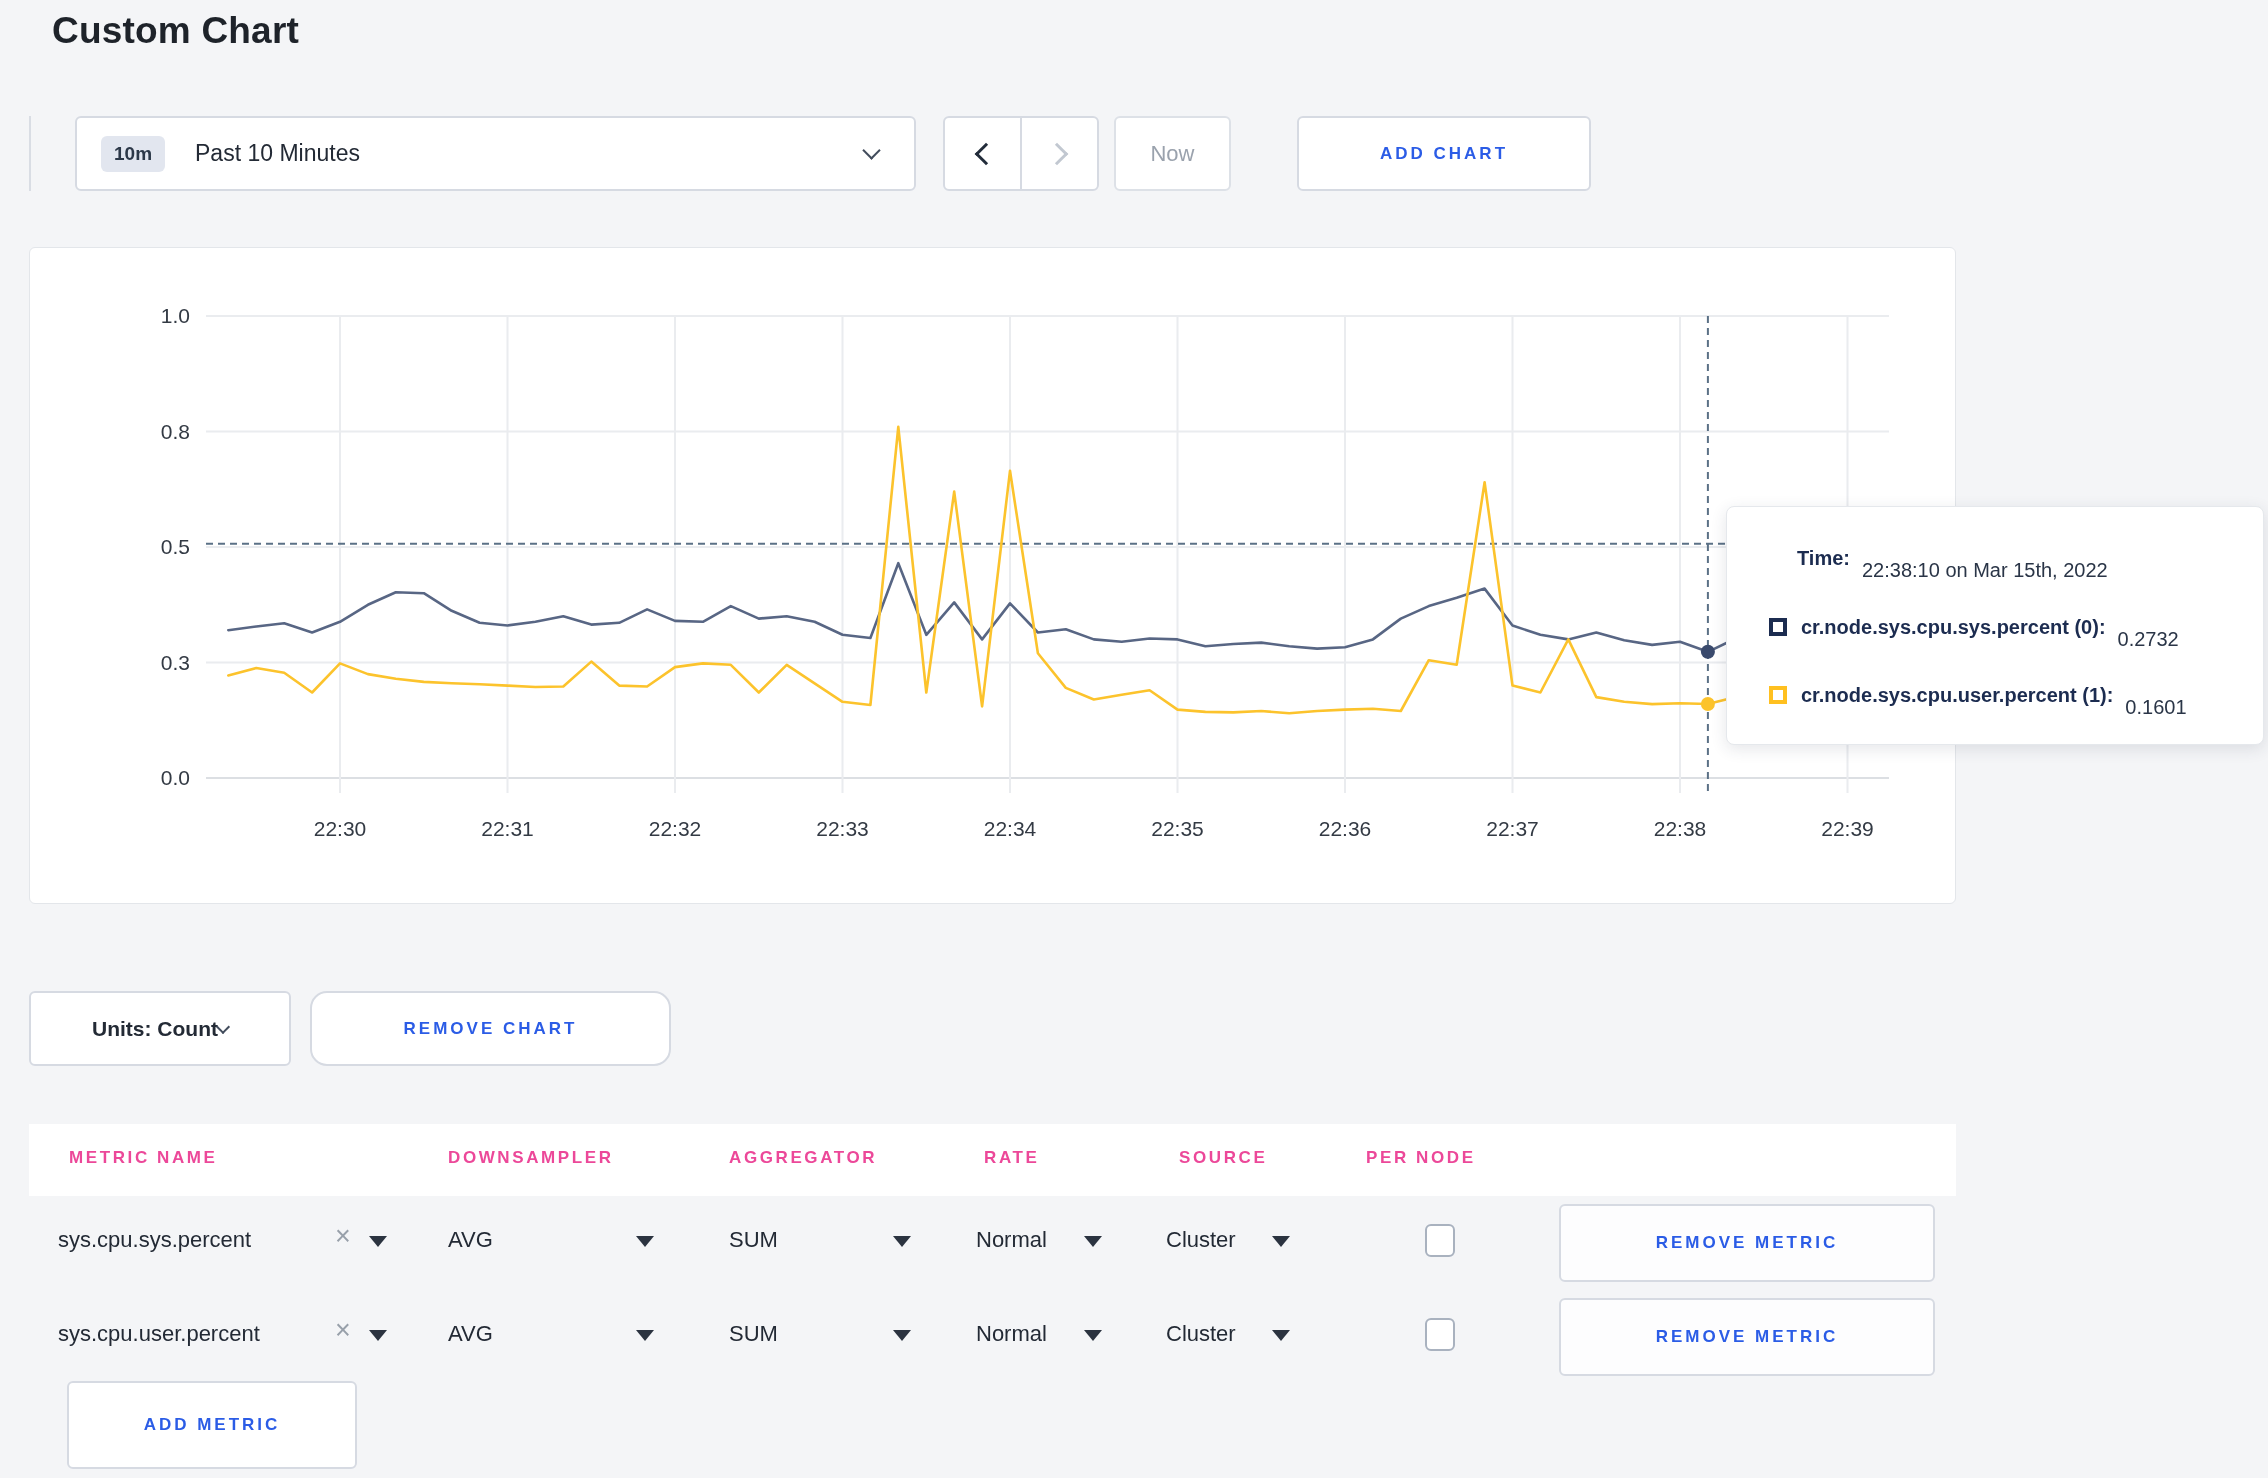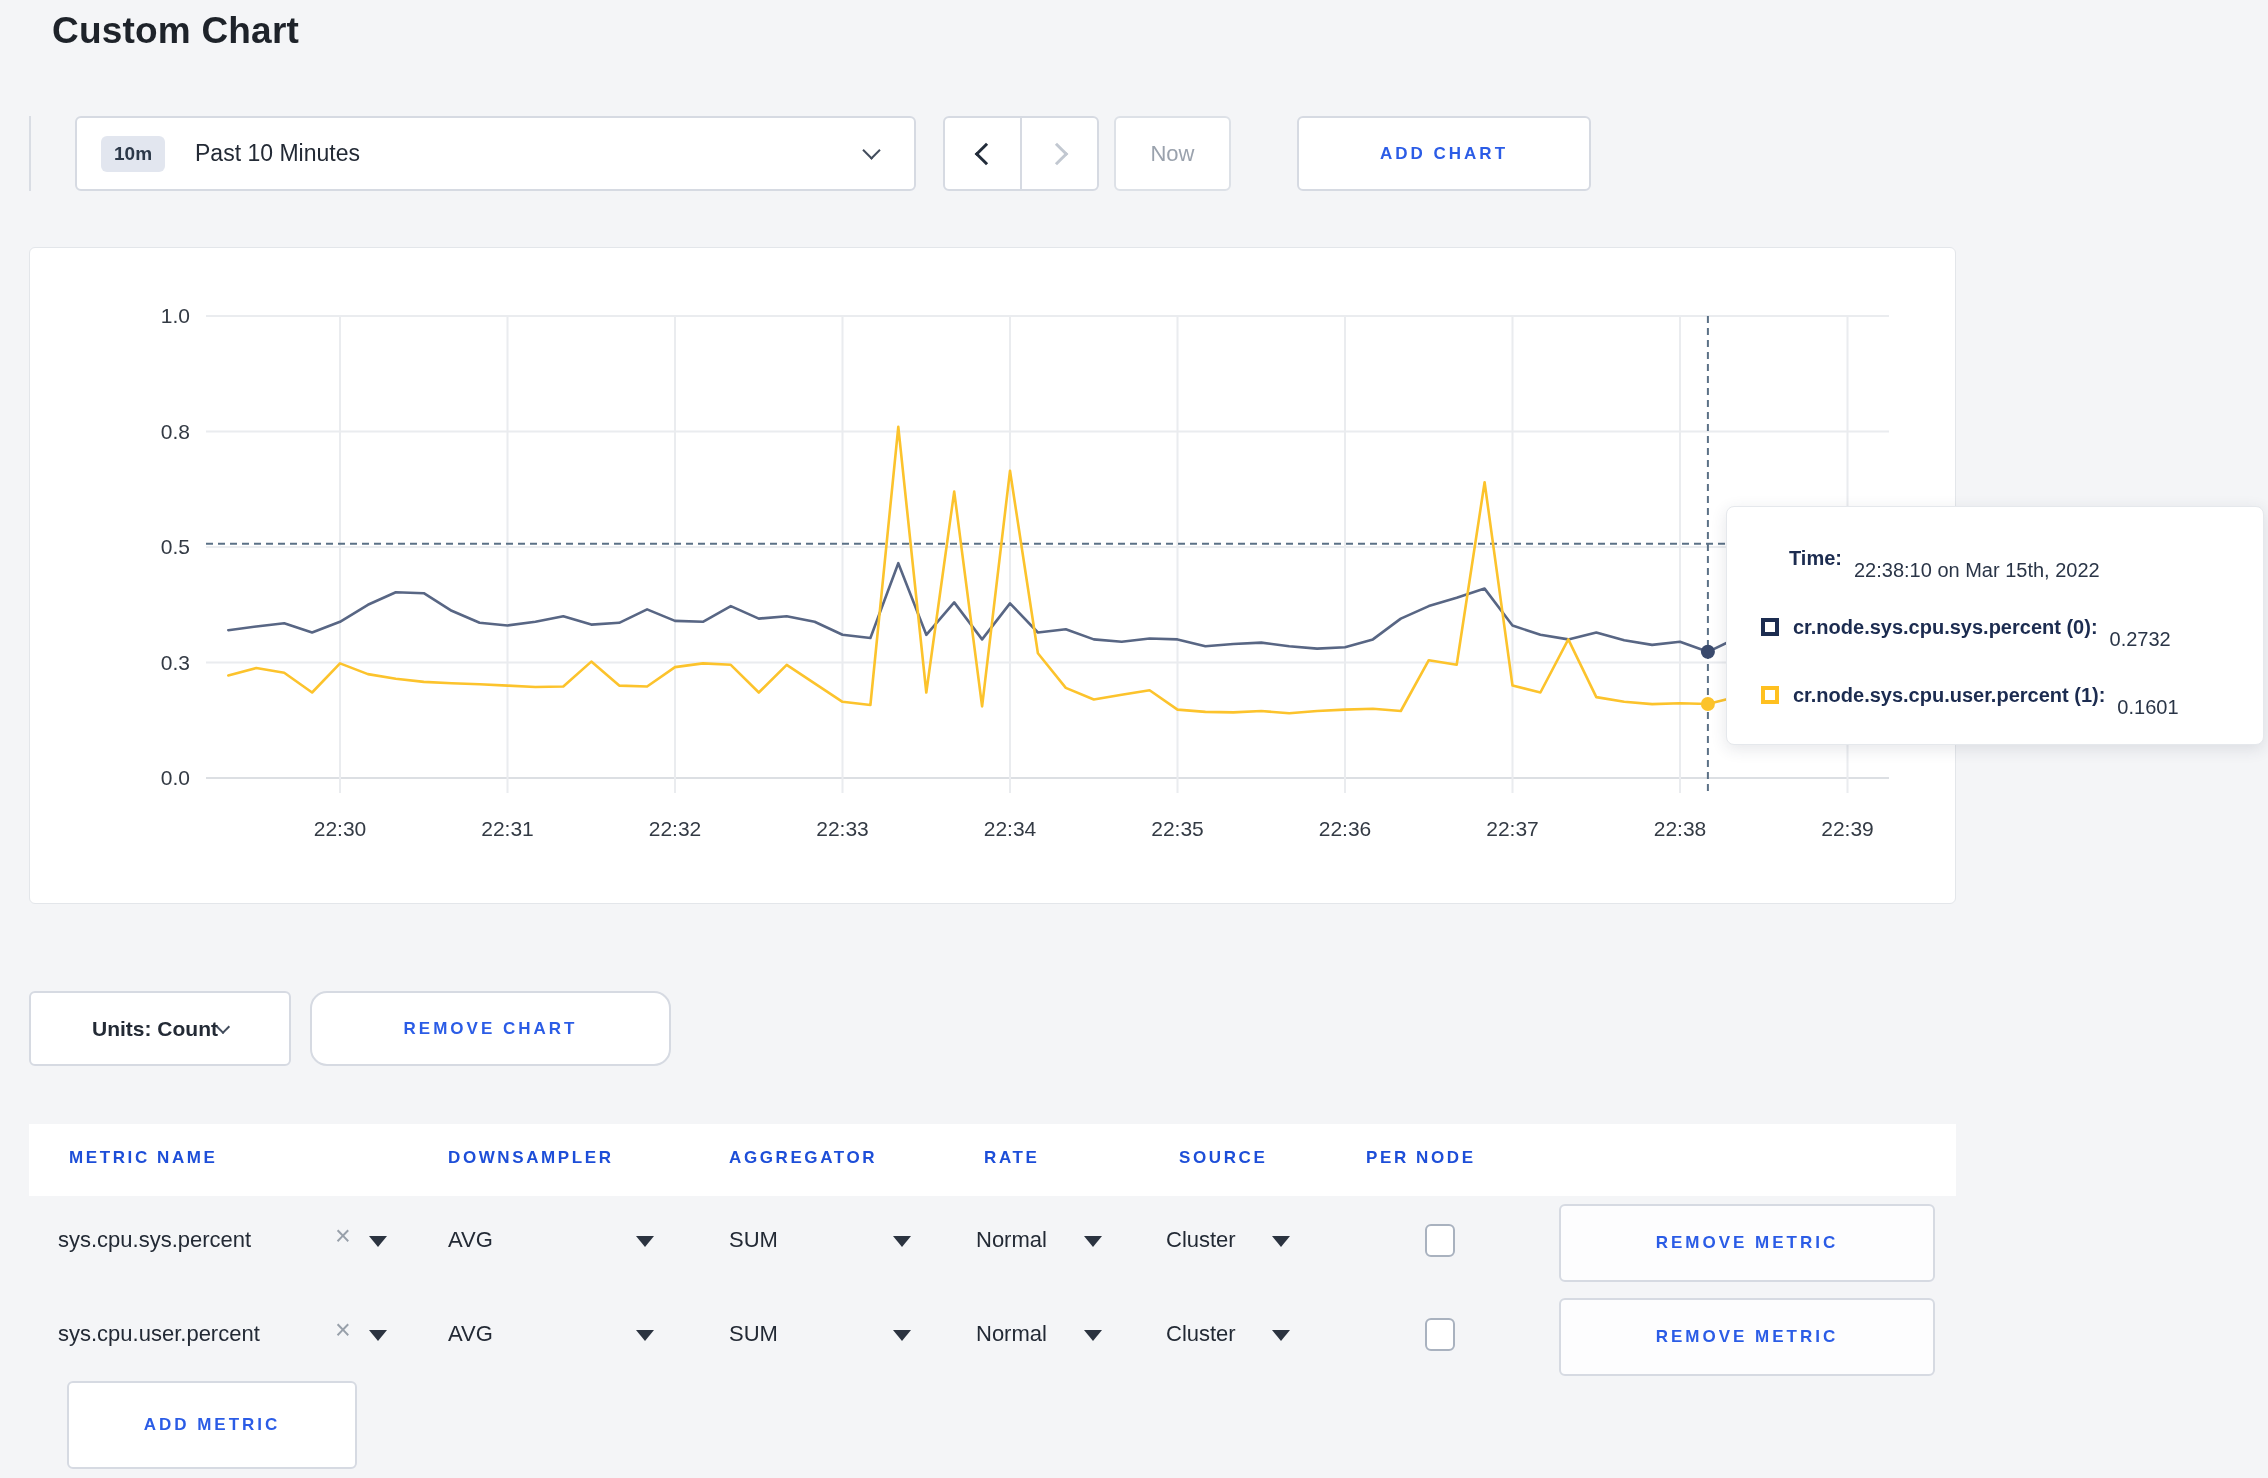--- a/index.html
+++ b/index.html
@@ -26,39 +26,39 @@
   .chev-right { transform:rotate(-45deg); border-color:#c2c8d1; border-width:3px; width:16px; height:16px; margin-right:6px; }
   .now-btn { position:absolute; left:1114px; top:0; width:117px; height:75px; border:2px solid #dde1e7; border-radius:6px; background:#fff; font-size:22px; color:#9aa2ad; display:flex; align-items:center; justify-content:center; cursor:pointer; }
   .blue-btn { color:#2b5ce6; font-size:17px; font-weight:700; letter-spacing:3px; display:flex; align-items:center; justify-content:center; }
   .add-chart { position:absolute; left:1297px; top:0; width:294px; height:75px; }
 
   
   .chart-panel { position:absolute; left:29px; top:247px; width:1927px; height:657px; background:#fff; border:1px solid #e3e6ea; border-radius:6px; }
   .chart-panel svg { display:block; }
 
   
-  .tooltip { position:absolute; left:1726px; top:506px; width:538px; background:#fff; border:1px solid #e5e8ec; border-radius:8px; box-shadow:0 4px 16px rgba(40,50,70,.12); padding:27px 0 25px 4px; z-index:5; }
+  .tooltip { position:absolute; left:1726px; top:506px; width:538px; background:#fff; border:1px solid #e5e8ec; border-radius:8px; box-shadow:0 4px 16px rgba(40,50,70,.12); padding:27px 0 25px 12px; z-index:5; }
   .tt-row { display:flex; align-items:center; font-size:20px; color:#2a3547; }
   .tt-time { padding-left:58px; margin-bottom:21px; }
   .tt-series { padding-left:30px; }
   .tt-series + .tt-series { margin-top:20px; }
   .tt-bold { font-weight:700; color:#1c2c50; }
   .tt-val { margin-left:12px; color:#2a3547;margin-top:25px; }
   .tt-swatch { width:18px; height:18px; border:4px solid; margin-right:14px; flex:none; }
 
   
   .units-row { position:absolute; left:0; top:991px; width:2268px; height:75px; }
   .units-btn { position:absolute; left:29px; top:0; width:262px; height:75px; display:flex; align-items:center; justify-content:center; gap:0; font-size:21px; font-weight:700; color:#232a35; }
   .units-chev { width:10px; height:10px; border-width:2px; margin-top:-4px; }
   .remove-chart { position:absolute; left:310px; top:0; width:361px; height:75px;border-radius:17px; }
 
   
   .metrics { position:absolute; left:29px; top:1124px; width:1927px; height:354px; }
   .m-header { position:absolute; left:0; top:0; width:1927px; height:72px; background:#fff; }
-  .m-h-label { position:absolute; top:24px; font-size:17px; font-weight:700; letter-spacing:2.6px; color:#1d4ed8; }
+  .m-h-label { position:absolute; top:24px; font-size:17px; font-weight:700; letter-spacing:2.6px; color:#ec4899; }
   .m-row { position:absolute; left:0; width:1927px; height:94px; }
   .m-cell-text { position:absolute; top:31px; font-size:22px; color:#232a35; }
   .close-x { position:absolute; top:27px; font-size:27px; color:#98a0aa; cursor:pointer; line-height:1; }
   .tri { position:absolute; width:0; height:0; border-left:9px solid transparent; border-right:9px solid transparent; border-top:11px solid #2b3340; top:40px; cursor:pointer; }
   .checkbox { position:absolute; left:1396px; top:28px; width:30px; height:33px; background:#fff; border:2px solid #a9b2bf; border-radius:6px; cursor:pointer; }
   .remove-metric { position:absolute; left:1530px; top:8px; width:376px; height:78px; background:#fdfdfe; }
   .add-metric { position:absolute; left:38px; top:257px; width:290px; height:88px; }
 </style>
 </head>
 <body>

